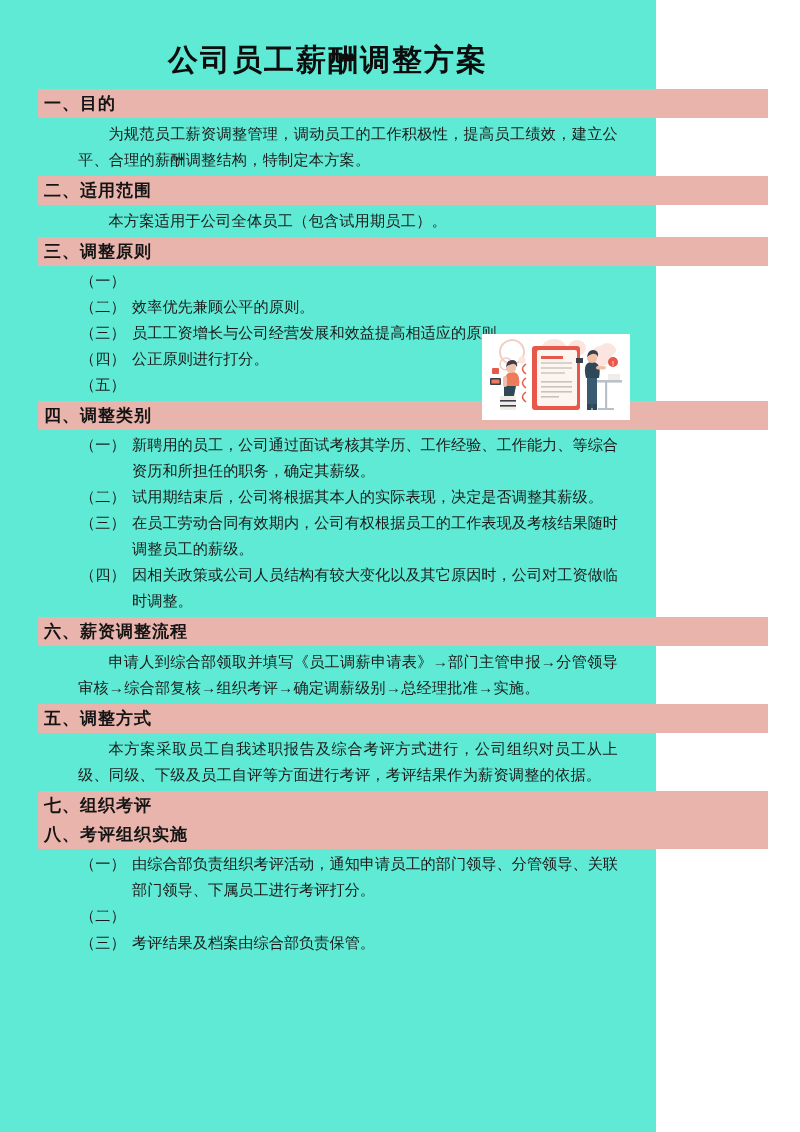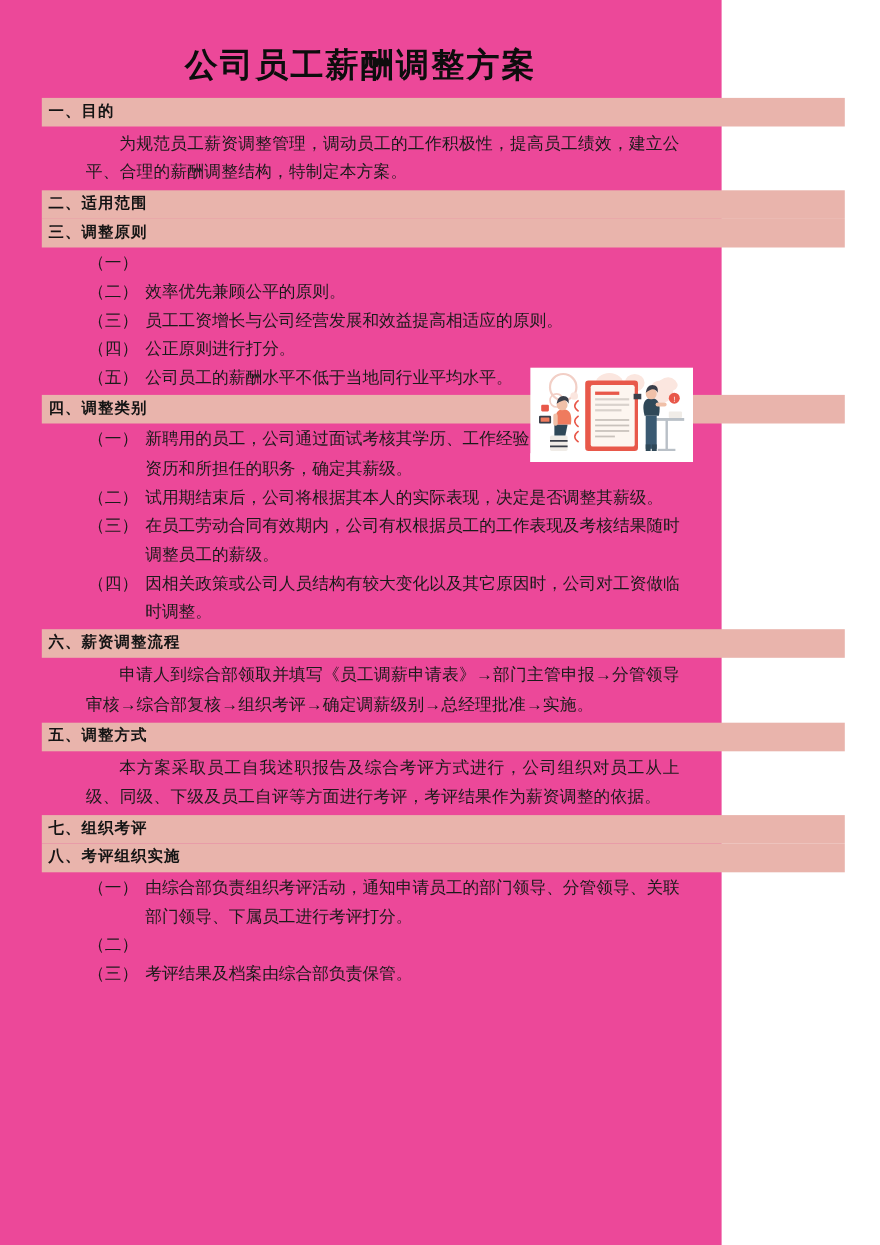--- a/index.html
+++ b/index.html
@@ -12,40 +12,40 @@
     height: 1132px;
     font-family: "Liberation Sans", "DejaVu Sans", sans-serif;
     color: #1b1b1b;
     overflow: hidden;
     position: relative;
   }
   .page {
     position: relative;
     width: 656px;
     height: 1132px;
-    background: #ec4899;
+    background: #5eead4;
     box-sizing: border-box;
     padding: 0 38px 0 38px;
   }
   .doc-title {
     text-align: center;
     font-family: "Liberation Serif", "DejaVu Serif", serif;
     font-weight: bold;
     font-size: 30px;
     letter-spacing: 2px;
     color: #0d0d0d;
     padding-top: 43px;
     padding-bottom: 11px;
     line-height: 1.15;
   }
   .section-head {
     background: #e9b4ac;
     font-family: "Liberation Serif", "DejaVu Serif", serif;
     font-weight: bold;
-    font-size: 14px;
+    font-size: 17px;
     color: #141414;
     line-height: 1.0;
     padding: 6px 0 6px 6px;
     margin: 0 0 0 0;
     letter-spacing: 1px;
     width: 724px;
   }
   .body-text {
     font-size: 15.2px;
     line-height: 1.72;
@@ -106,20 +106,21 @@
 
   <div class="doc-title">公司员工薪酬调整方案</div>
 
   <div id="sections-root">
       <div class="section">
         <div class="section-head">一、目的</div>
         <p class="body-text indent">为规范员工薪资调整管理，调动员工的工作积极性，提高员工绩效，建立公平、合理的薪酬调整结构，特制定本方案。</p>
       </div>
       <div class="section">
         <div class="section-head">二、适用范围</div>
+        <p class="body-text indent">本方案适用于公司全体员工（包含试用期员工）。</p>
       </div>
       <div class="section">
         <div class="section-head">三、调整原则</div>
         <div class="list">
           <div class="list-item">
             <span class="num">（一）</span>
           </div>
           <div class="list-item">
             <span class="num">（二）</span>
             <span class="txt">效率优先兼顾公平的原则。</span>
@@ -127,21 +128,20 @@
           <div class="list-item">
             <span class="num">（三）</span>
             <span class="txt">员工工资增长与公司经营发展和效益提高相适应的原则。</span>
           </div>
           <div class="list-item">
             <span class="num">（四）</span>
             <span class="txt">公正原则进行打分。</span>
           </div>
           <div class="list-item">
             <span class="num">（五）</span>
-            <span class="txt">公司员工的薪酬水平不低于当地同行业平均水平。</span>
           </div>
         </div>
       </div>
       <div class="section">
         <div class="section-head">四、调整类别</div>
         <div class="list">
           <div class="list-item wide">
             <span class="num">（一）</span>
             <span class="txt">新聘用的员工，公司通过面试考核其学历、工作经验、工作能力、等综合资历和所担任的职务，确定其薪级。</span>
           </div>

